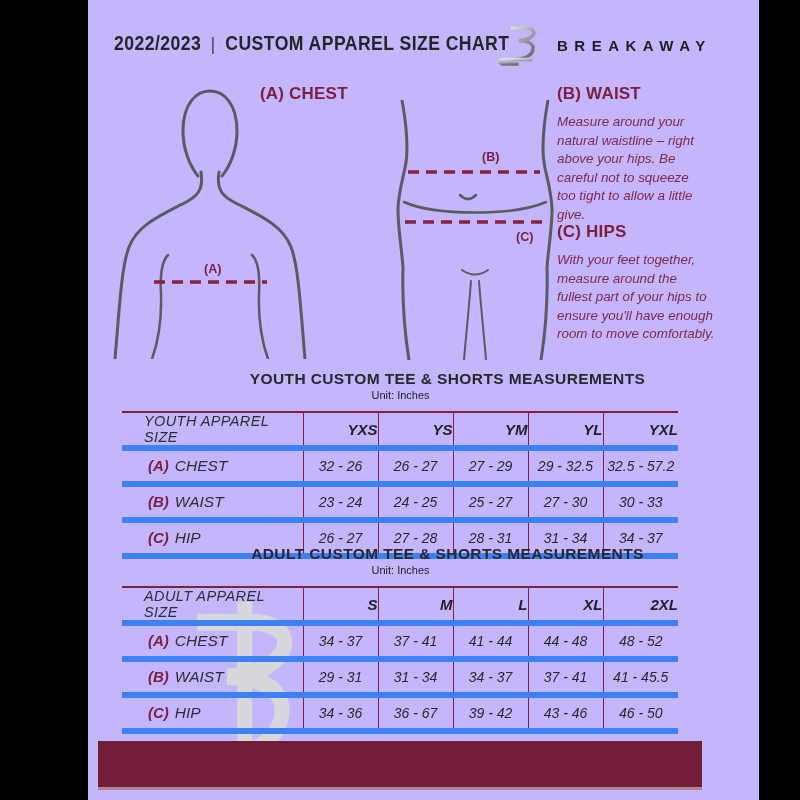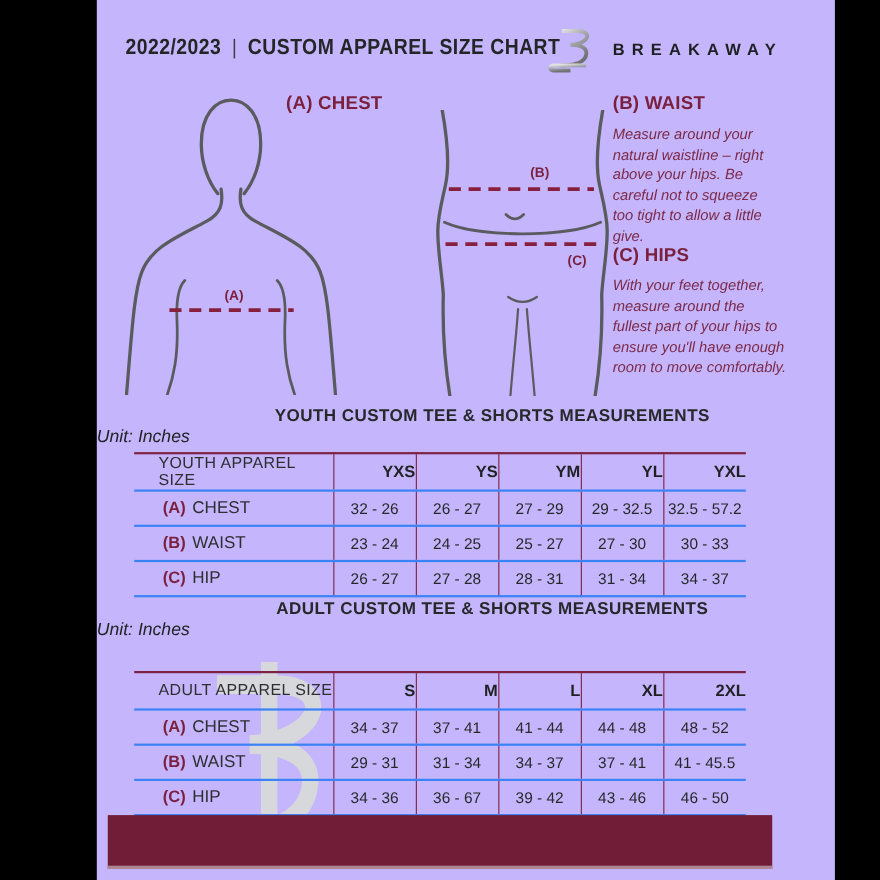--- a/index.html
+++ b/index.html
@@ -23,28 +23,28 @@
   #instC{left:469px;top:222px;width:158px;}
 
   
   #figUpper{position:absolute;left:16px;top:84px;}
   #figLower{position:absolute;left:302px;top:100px;}
   .fig-label{font-family:"Liberation Sans",sans-serif;font-weight:bold;font-size:12.5px;fill:#7a1f3e;}
 
   
   .sec-title{position:absolute;left:0;width:625px;text-align:center;font-size:15.5px;font-weight:bold;
              color:#26282a;letter-spacing:0.4px;margin-left:47px;}
-  .sec-unit{position:absolute;left:0;width:625px;font-size:16px;font-style:italic;color:#212325;}
+  .sec-unit{position:absolute;left:0;width:625px;text-align:center;font-size:11px;color:#212325;}
   #t1title{top:370px;}  #t1unit{top:389px;}
   #t2title{top:545px;}  #t2unit{top:564px;}
 
   
   .size-table{position:absolute;left:34px;width:556px;border-collapse:collapse;table-layout:fixed;background:transparent;}
-  #table1{top:411px;} #table2{top:586px;margin-top:24px;}
-  .size-table tr{border-bottom:2px solid #3b82f6;}
+  #table1{top:411px;} #table2{top:586px;}
+  .size-table tr{border-bottom:6px solid #3b82f6;font-style:italic;}
   .size-table{border-top:2px solid #7d2242;}
   .size-table th, .size-table td{padding:0;height:30px;vertical-align:middle;}
   .size-table tr.hrow th{height:32px;}
   .size-table th + th, .size-table td + td{border-left:1.5px solid #7d2242;}
   .label-h{font-weight:normal;font-size:14.5px;text-align:left;padding-left:22px !important;color:#2c2e30;letter-spacing:0.4px;}
   .size-h{font-size:15px;color:#1f2123;text-align:right;font-weight:bold;}
   .label-c{text-align:left;padding-left:26px !important;font-size:15.5px;color:#2c2e30;}
   .label-c b{color:#7a1f3e;margin-right:6px;font-size:15px;}
   .val{text-align:center;font-size:14px;color:#26282a;}
 

